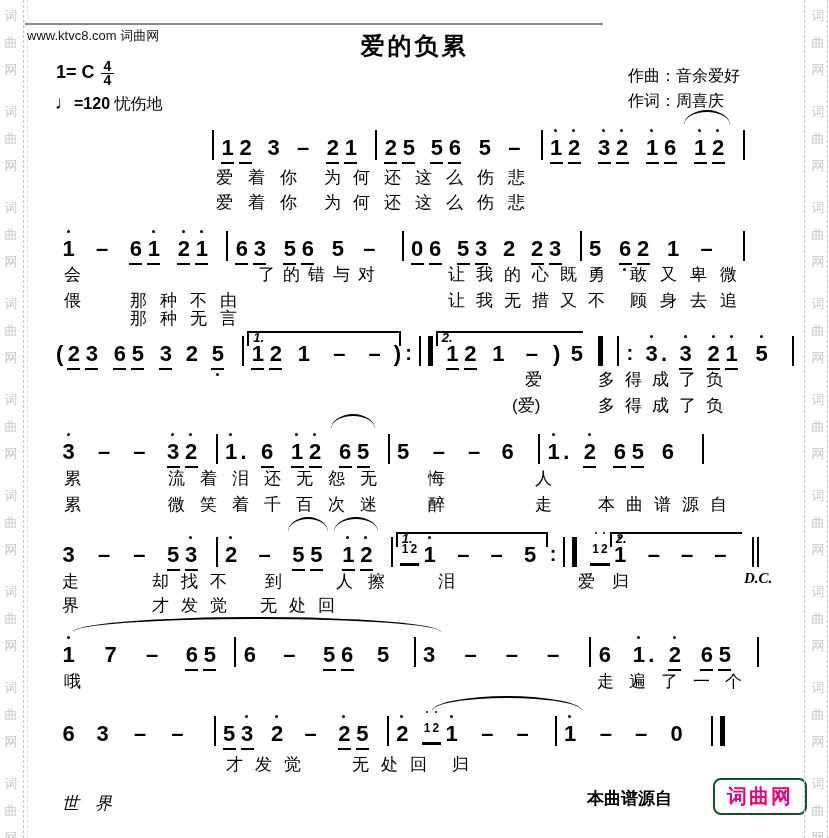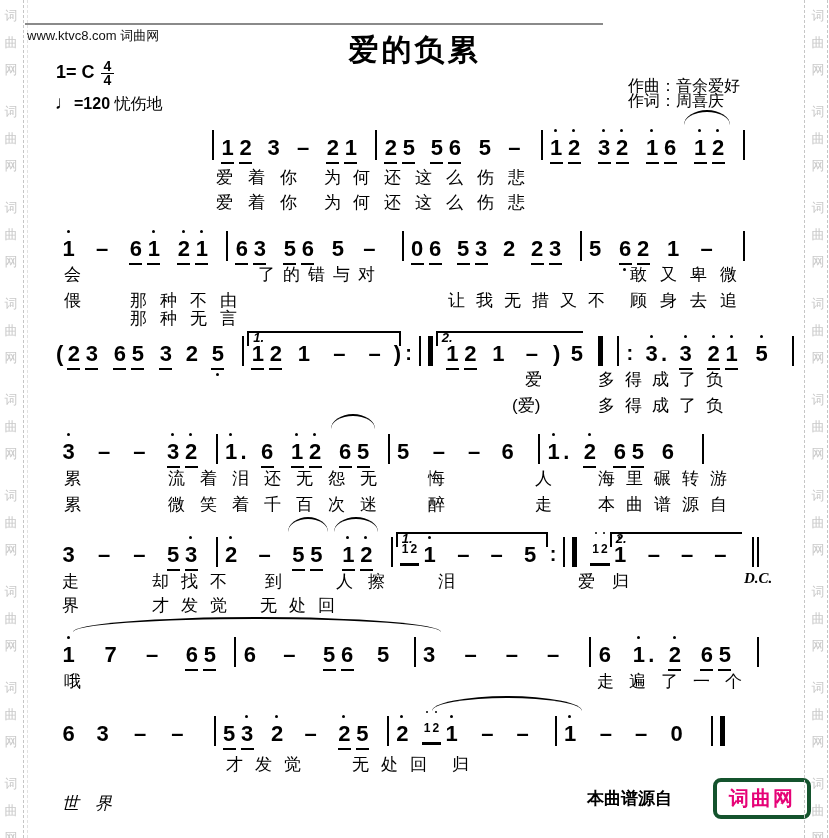--- a/index.html
+++ b/index.html
@@ -8,31 +8,31 @@
   
   .vdash{position:absolute;top:0;bottom:0;width:0;border-left:1px dashed #c6c6c6;}
   .wm-col{position:absolute;top:2px;width:18px;font-size:13px;color:#c9c9c9;
           text-align:center;line-height:27px;}
   .wm-col.left{left:2px;} .wm-col.right{left:809px;}
   .wm-group{margin-bottom:15px;}
   
   .top-rule{position:absolute;left:25px;top:23px;width:578px;height:2px;background:#8a8a8a;}
   .site-mark{position:absolute;left:27px;top:27px;font-size:13px;color:#111;}
   .title{position:absolute;left:0;right:0;top:30px;margin:0;text-align:center;
-         font-size:30px;font-weight:bold;letter-spacing:3px;}
+         font-size:24px;font-weight:bold;letter-spacing:3px;}
   .keysig{position:absolute;left:56px;top:60px;font-size:18px;font-weight:bold;}
   .frac{display:inline-block;text-align:center;vertical-align:-7px;margin-left:6px;
         font-size:14px;line-height:13px;font-weight:bold;}
   .frac span{display:block;padding:0 3px;}
   .frac span:first-child{border-bottom:1px solid #000;}
   .tempo{position:absolute;left:55px;top:92px;font-size:16px;}
   .tempo .glyph{font-size:19px;}
   .tempo .bpm{font-weight:bold;}
   .credit{position:absolute;left:628px;font-size:16px;}
-  .composer{top:66px;margin-top:10px;} .lyricist{top:91px;}
+  .composer{top:66px;} .lyricist{top:91px;}
   
   #score{position:absolute;left:0;top:0;right:0;bottom:0;}
   .noterow{position:absolute;white-space:nowrap;font-weight:bold;font-size:22px;
            line-height:26px;color:#000;}
   .tok{display:inline-block;position:relative;vertical-align:baseline;}
   .note{text-align:center;margin-right:5px;min-width:13px;}
   .u1{border-bottom:2px solid #000;padding-bottom:1px;}
   .hi::before{content:"";position:absolute;top:-6px;left:50%;margin-left:-2px;
               width:3px;height:3px;background:#000;border-radius:50%;}
   .lo::after{content:"";position:absolute;bottom:-8px;left:50%;margin-left:-2px;
@@ -60,21 +60,21 @@
          padding:0 1px 1px;}
   .gn{display:inline-block;position:relative;margin:0 1px;}
   .grace .hi::before{width:2px;height:2px;top:-4px;margin-left:-1px;}
   
   .lyr{position:absolute;font-size:17px;white-space:nowrap;color:#000;}
   .itl{font-style:italic;font-family:"Liberation Serif",serif;font-size:15px;
        font-weight:bold;letter-spacing:0;}
   
   .footer-src{position:absolute;left:587px;top:787px;font-size:17px;font-weight:bold;}
   .footer-logo{position:absolute;left:713px;top:778px;padding:3px 12px;
-               border:4px solid #14532d;border-radius:8px;color:#e60277;
+               border:2px solid #14532d;border-radius:8px;color:#e60277;
                font-size:20px;font-weight:bold;letter-spacing:2px;cursor:pointer;}
 </style>
 </head>
 <body>
 
 <div class="page">
   <div class="top-rule"></div>
   <div class="site-mark">www.ktvc8.com 词曲网</div>
   <h1 class="title">爱的负累</h1>
 
@@ -95,40 +95,40 @@
       <div class="lyr" style="left: 216px; top: 166px; letter-spacing: 15px;">爱着你</div>
       <div class="lyr" style="left: 324px; top: 166px; letter-spacing: 12px;">为何</div>
       <div class="lyr" style="left: 384px; top: 166px; letter-spacing: 14px;">还这么伤悲</div>
       <div class="lyr" style="left: 216px; top: 191px; letter-spacing: 15px;">爱着你</div>
       <div class="lyr" style="left: 324px; top: 191px; letter-spacing: 12px;">为何</div>
       <div class="lyr" style="left: 384px; top: 191px; letter-spacing: 14px;">还这么伤悲</div>
       <div class="noterow" style="left: 62px; top: 231px;"><span class="tok note hi">1</span><span class="tok dash" style="margin-left: 16px;">–</span><span class="tok note u1" style="margin-left: 16px;">6</span><span class="tok note u1 hi">1</span><span class="tok note u1 hi" style="margin-left: 12px;">2</span><span class="tok note u1 hi">1</span><span class="tok" style="margin-left: 6px;"><span class="bar"></span></span><span class="tok note u1">6</span><span class="tok note u1">3</span><span class="tok note u1" style="margin-left: 12px;">5</span><span class="tok note u1">6</span><span class="tok note" style="margin-left: 12px;">5</span><span class="tok dash" style="margin-left: 14px;">–</span><span class="tok" style="margin-left: 14px;"><span class="bar"></span></span><span class="tok note u1">0</span><span class="tok note u1">6</span><span class="tok note u1" style="margin-left: 10px;">5</span><span class="tok note u1">3</span><span class="tok note" style="margin-left: 10px;">2</span><span class="tok note u1" style="margin-left: 10px;">2</span><span class="tok note u1">3</span><span class="tok" style="margin-left: 6px;"><span class="bar"></span></span><span class="tok note">5</span><span class="tok note u1 lo" style="margin-left: 12px;">6</span><span class="tok note u1">2</span><span class="tok note" style="margin-left: 12px;">1</span><span class="tok dash" style="margin-left: 16px;">–</span><span class="tok" style="margin-left: 18px;"><span class="bar"></span></span></div>
       <div class="lyr" style="left: 64px; top: 263px;">会</div>
       <div class="lyr" style="left: 130px; top: 263px; letter-spacing: 13px; margin-top: 44px;">那种无言</div>
       <div class="lyr" style="left: 258px; top: 263px; letter-spacing: 8px;">了的错与对</div>
+      <div class="lyr" style="left: 448px; top: 263px; letter-spacing: 11px;">让我的心既勇</div>
       <div class="lyr" style="left: 630px; top: 263px; letter-spacing: 13px; text-align: center;">敢又卑微</div>
       <div class="lyr" style="left: 64px; top: 289px;">偎</div>
       <div class="lyr" style="left: 130px; top: 289px; letter-spacing: 13px;">那种不由</div>
       <div class="lyr" style="left: 448px; top: 289px; letter-spacing: 11px;">让我无措又不</div>
       <div class="lyr" style="left: 630px; top: 289px; letter-spacing: 13px;">顾身去追</div>
       <div class="noterow" style="left: 56px; top: 336px;"><span class="tok par">(</span><span class="tok note u1">2</span><span class="tok note u1">3</span><span class="tok note u1" style="margin-left: 10px;">6</span><span class="tok note u1">5</span><span class="tok note u1" style="margin-left: 10px;">3</span><span class="tok note" style="margin-left: 8px;">2</span><span class="tok note u1 lo" style="margin-left: 8px;">5</span><span class="tok" style="margin-left: 6px;"><span class="bar"></span></span><span class="tok volta"><span class="vbox cl" style="width: 150px;">
             <span class="vlbl">1.</span>
           </span></span><span class="tok note u1">1</span><span class="tok note u1">2</span><span class="tok note" style="margin-left: 10px;">1</span><span class="tok dash" style="margin-left: 18px;">–</span><span class="tok dash" style="margin-left: 18px;">–</span><span class="tok par" style="margin-left: 8px;">)</span><span class="tok"><span class="rdots">:</span><span class="bar"></span><span class="bart"></span></span><span class="tok volta"><span class="vbox" style="width: 145px;">
             <span class="vlbl">2.</span>
           </span></span><span class="tok note u1" style="margin-left: 6px;">1</span><span class="tok note u1">2</span><span class="tok note" style="margin-left: 10px;">1</span><span class="tok dash" style="margin-left: 16px;">–</span><span class="tok par" style="margin-left: 10px;">)</span><span class="tok note" style="margin-left: 6px;">5</span><span class="tok" style="margin-left: 10px;"><span class="bart"></span><span class="bar"></span><span class="rdots">:</span></span><span class="tok note hi" style="margin-left: 12px;">3</span><span class="tok dotaug">.</span><span class="tok note u1 hi" style="margin-left: 8px;">3</span><span class="tok note u1 hi" style="margin-left: 10px;">2</span><span class="tok note u1 hi">1</span><span class="tok note hi" style="margin-left: 12px;">5</span><span class="tok" style="margin-left: 12px;"><span class="bar"></span></span></div>
       <div class="lyr" style="left: 525px; top: 368px;">爱</div>
       <div class="lyr" style="left: 598px; top: 368px; letter-spacing: 10px;">多得成了负</div>
       <div class="lyr" style="left: 512px; top: 394px;">(爱)</div>
       <div class="lyr" style="left: 598px; top: 394px; letter-spacing: 10px;">多得成了负</div>
       <div class="noterow" style="left: 62px; top: 434px;"><span class="tok note hi">3</span><span class="tok dash" style="margin-left: 18px;">–</span><span class="tok dash" style="margin-left: 18px;">–</span><span class="tok note u1 hi" style="margin-left: 16px;">3</span><span class="tok note u1 hi">2</span><span class="tok" style="margin-left: 6px;"><span class="bar"></span></span><span class="tok note hi">1</span><span class="tok dotaug">.</span><span class="tok note u1" style="margin-left: 10px;">6</span><span class="tok note u1 hi" style="margin-left: 12px;">1</span><span class="tok note u1 hi">2</span><span class="tok note u1" style="margin-left: 12px;">6</span><span class="tok note u1">5</span><span class="slur" style="width: 44px; margin-left: -44px;"></span><span class="tok" style="margin-left: 6px;"><span class="bar"></span></span><span class="tok note">5</span><span class="tok dash" style="margin-left: 18px;">–</span><span class="tok dash" style="margin-left: 18px;">–</span><span class="tok note" style="margin-left: 16px;">6</span><span class="tok" style="margin-left: 12px;"><span class="bar"></span></span><span class="tok note hi">1</span><span class="tok dotaug">.</span><span class="tok note u1 hi" style="margin-left: 10px;">2</span><span class="tok note u1" style="margin-left: 12px;">6</span><span class="tok note u1">5</span><span class="tok note" style="margin-left: 12px;">6</span><span class="tok" style="margin-left: 16px;"><span class="bar"></span></span></div>
       <div class="lyr" style="left: 64px; top: 467px;">累</div>
       <div class="lyr" style="left: 168px; top: 467px; letter-spacing: 15px;">流着泪还无怨无</div>
       <div class="lyr" style="left: 428px; top: 467px;">悔</div>
       <div class="lyr" style="left: 535px; top: 467px;">人</div>
-      <div class="lyr" style="left: 598px; top: 467px; letter-spacing: 11px;">海里碾转游</div>
       <div class="lyr" style="left: 64px; top: 493px;">累</div>
       <div class="lyr" style="left: 168px; top: 493px; letter-spacing: 15px;">微笑着千百次迷</div>
       <div class="lyr" style="left: 428px; top: 493px;">醉</div>
       <div class="lyr" style="left: 535px; top: 493px;">走</div>
       <div class="lyr" style="left: 598px; top: 493px; letter-spacing: 11px;">本曲谱源自</div>
       <div class="noterow" style="left: 62px; top: 537px;"><span class="tok note">3</span><span class="tok dash" style="margin-left: 18px;">–</span><span class="tok dash" style="margin-left: 18px;">–</span><span class="tok note u1" style="margin-left: 16px;">5</span><span class="tok note u1 hi">3</span><span class="tok" style="margin-left: 6px;"><span class="bar"></span></span><span class="tok note hi">2</span><span class="tok dash" style="margin-left: 16px;">–</span><span class="tok note u1" style="margin-left: 16px;">5</span><span class="tok note u1">5</span><span class="slur" style="width: 40px; margin-left: -40px;"></span><span class="tok note u1 hi" style="margin-left: 14px;">1</span><span class="tok note u1 hi">2</span><span class="slur" style="width: 44px; margin-left: -44px;"></span><span class="tok" style="margin-left: 6px;"><span class="bar"></span></span><span class="tok volta"><span class="vbox cl" style="width: 148px;">
             <span class="vlbl">1.</span>
           </span></span><span class="tok grace"><span class="gwrap"><span class="gn hi">1</span><span class="gn hi">2</span></span></span><span class="tok note hi">1</span><span class="tok dash" style="margin-left: 16px;">–</span><span class="tok dash" style="margin-left: 16px;">–</span><span class="tok note" style="margin-left: 16px;">5</span><span class="tok" style="margin-left: 8px;"><span class="rdots">:</span><span class="bar"></span><span class="bart"></span></span><span class="tok grace" style="margin-left: 6px;"><span class="gwrap"><span class="gn hi">1</span><span class="gn hi">2</span></span></span><span class="tok volta"><span class="vbox" style="width: 130px;">
             <span class="vlbl">2.</span>
           </span></span><span class="tok note hi">1</span><span class="tok dash" style="margin-left: 16px;">–</span><span class="tok dash" style="margin-left: 16px;">–</span><span class="tok dash" style="margin-left: 16px;">–</span><span class="tok" style="margin-left: 14px;"><span class="bar"></span><span class="bar"></span></span></div>

